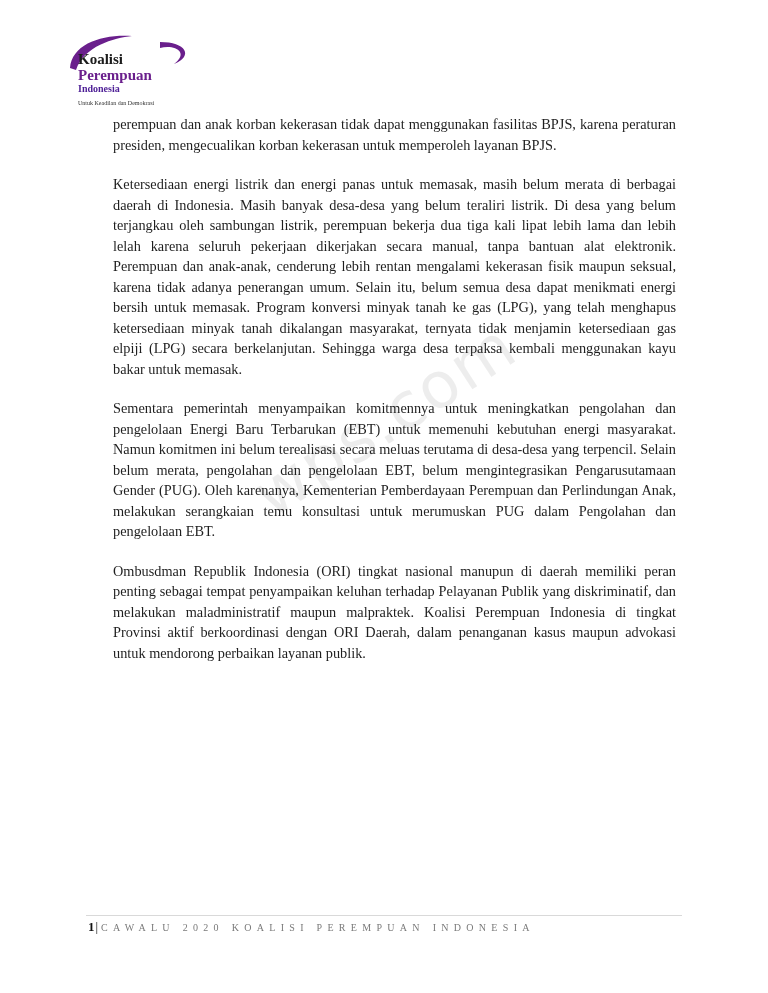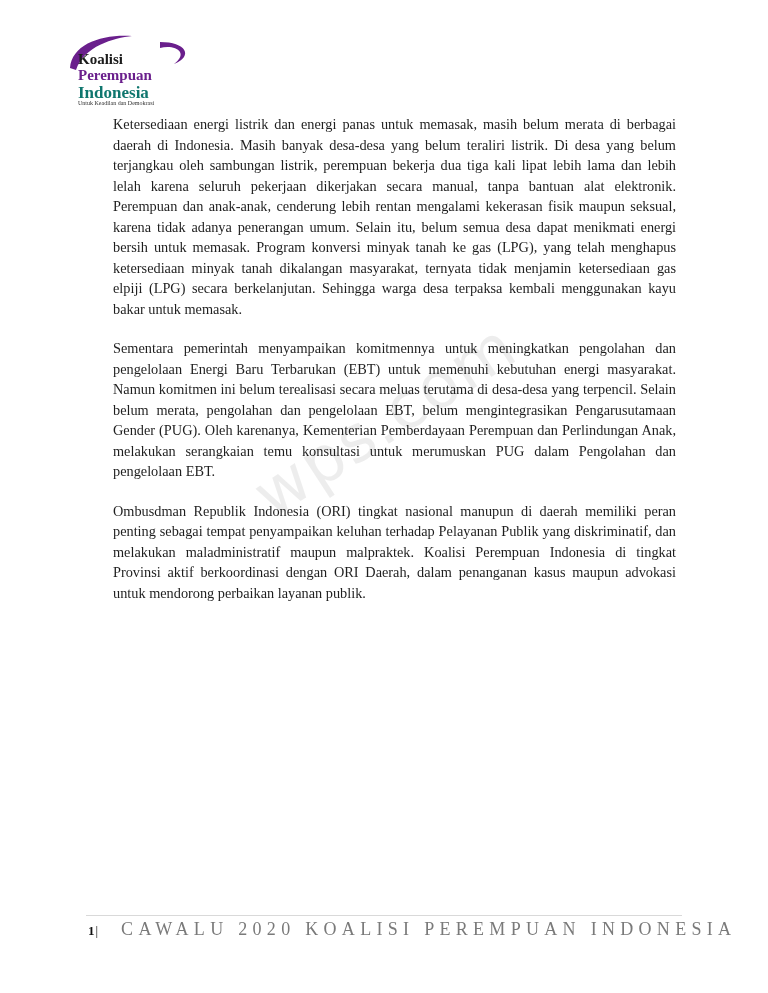--- a/index.html
+++ b/index.html
@@ -5,55 +5,56 @@
   html, body { margin: 0; padding: 0; }
   body {
     width: 768px; height: 993px; background: #ffffff; position: relative; overflow: hidden;
     font-family: "Liberation Serif", "DejaVu Serif", serif; color: #1a1a1a;
   }
   .logo { position: absolute; left: 62px; top: 30px; width: 150px; height: 75px; }
   .logo-arc { position: absolute; left: 0; top: 0; }
   .logo-line { position: absolute; left: 16px; font-family: Liberation Serif, serif; font-weight: bold; line-height: 1; }
   .logo-l1 { top: 22px; font-size: 15px; color: #1c1c1c; }
   .logo-l2 { top: 38px; font-size: 15px; color: #6a1f8c; }
-  .logo-l3 { top: 54px; font-size: 17px; color: #0f766e; }
+  .logo-l3 { top: 54px; font-size: 10px; color: #4c1d95; }
   .logo-tag { position: absolute; left: 16px; top: 70px; font-size: 6px; color: #333; white-space: nowrap; font-family: "Liberation Serif", serif; }
 
   .content { position: absolute; left: 113px; top: 114px; width: 563px; }
   .para {
     margin: 0 0 19px 0; font-size: 14.3px; line-height: 20.5px; text-align: justify; color: #1e1e1e;
   }
   .watermark {
     position: absolute; left: 240px; top: 470px; font-family: "DejaVu Sans", sans-serif;
     font-size: 64px; color: rgba(0,0,0,0.07); transform: rotate(-33deg); transform-origin: left top;
     letter-spacing: 2px; pointer-events: none;
   }
   .footer-rule { position: absolute; left: 86px; top: 915px; width: 596px; height: 1px; background: #d9d9d9; }
   .footer { position: absolute; left: 88px; top: 919px; font-size: 13px; white-space: nowrap; }
   .page-num { font-weight: bold; color: #111; }
   .sep { color: #111; margin: 0 3px 0 1px; }
-  .footer-title { color: #7a7a7a; letter-spacing: 5.3px; font-size: 18px; margin-left: 20px; }
+  .footer-title { color: #7a7a7a; letter-spacing: 5.3px; font-size: 10px; }
 </style>
 </head>
 <body>
 
 <div class="logo">
   <svg class="logo-arc" width="150" height="60" viewBox="0 0 150 60">
     <path d="M8,38 C10,14 40,4 70,6 C52,8 22,16 14,40 Z" fill="#6a1f8c"></path>
     <path d="M98,12 C124,12 132,26 112,34 C128,22 112,14 98,18 Z" fill="#6a1f8c"></path>
   </svg>
   <div class="logo-line logo-l1">Koalisi</div>
   <div class="logo-line logo-l2">Perempuan</div>
   <div class="logo-line logo-l3">Indonesia</div>
   <div class="logo-tag">Untuk Keadilan dan Demokrasi</div>
 </div>
 
 <div class="watermark">wps.com</div>
 
 <div class="content">
+  <p class="para">perempuan dan anak korban kekerasan tidak dapat menggunakan fasilitas BPJS, karena peraturan presiden, mengecualikan korban kekerasan untuk memperoleh layanan BPJS.</p>
   <p class="para">Ketersediaan energi listrik dan energi panas untuk memasak, masih belum merata di berbagai daerah di Indonesia. Masih banyak desa-desa yang belum teraliri listrik. Di desa yang belum terjangkau oleh sambungan listrik, perempuan bekerja dua tiga kali lipat lebih lama dan lebih lelah karena seluruh pekerjaan dikerjakan secara manual, tanpa bantuan alat elektronik. Perempuan dan anak-anak, cenderung lebih rentan mengalami kekerasan fisik maupun seksual, karena tidak adanya penerangan umum. Selain itu, belum semua desa dapat menikmati energi bersih untuk memasak. Program konversi minyak tanah ke gas (LPG), yang telah menghapus ketersediaan minyak tanah dikalangan masyarakat, ternyata tidak menjamin ketersediaan gas elpiji (LPG) secara berkelanjutan. Sehingga warga desa terpaksa kembali menggunakan kayu bakar untuk memasak.</p>
   <p class="para">Sementara pemerintah menyampaikan komitmennya untuk meningkatkan pengolahan dan pengelolaan Energi Baru Terbarukan (EBT) untuk memenuhi kebutuhan energi masyarakat. Namun komitmen ini belum terealisasi secara meluas terutama di desa-desa yang terpencil. Selain belum merata,  pengolahan dan pengelolaan EBT, belum mengintegrasikan Pengarusutamaan Gender (PUG). Oleh karenanya, Kementerian Pemberdayaan Perempuan dan Perlindungan Anak, melakukan serangkaian temu konsultasi untuk merumuskan PUG dalam Pengolahan dan pengelolaan EBT.</p>
   <p class="para">Ombusdman Republik Indonesia (ORI) tingkat nasional manupun di daerah memiliki peran penting sebagai tempat penyampaikan keluhan terhadap Pelayanan Publik yang diskriminatif, dan melakukan maladministratif maupun malpraktek. Koalisi Perempuan Indonesia di tingkat Provinsi aktif berkoordinasi dengan ORI Daerah, dalam penanganan kasus maupun advokasi untuk mendorong perbaikan layanan publik.</p>
 </div>
 
 <div class="footer-rule"></div>
 <div class="footer">
   <span class="page-num">1</span><span class="sep">|</span><span class="footer-title">CAWALU 2020 KOALISI PEREMPUAN INDONESIA</span>
 </div>
 

